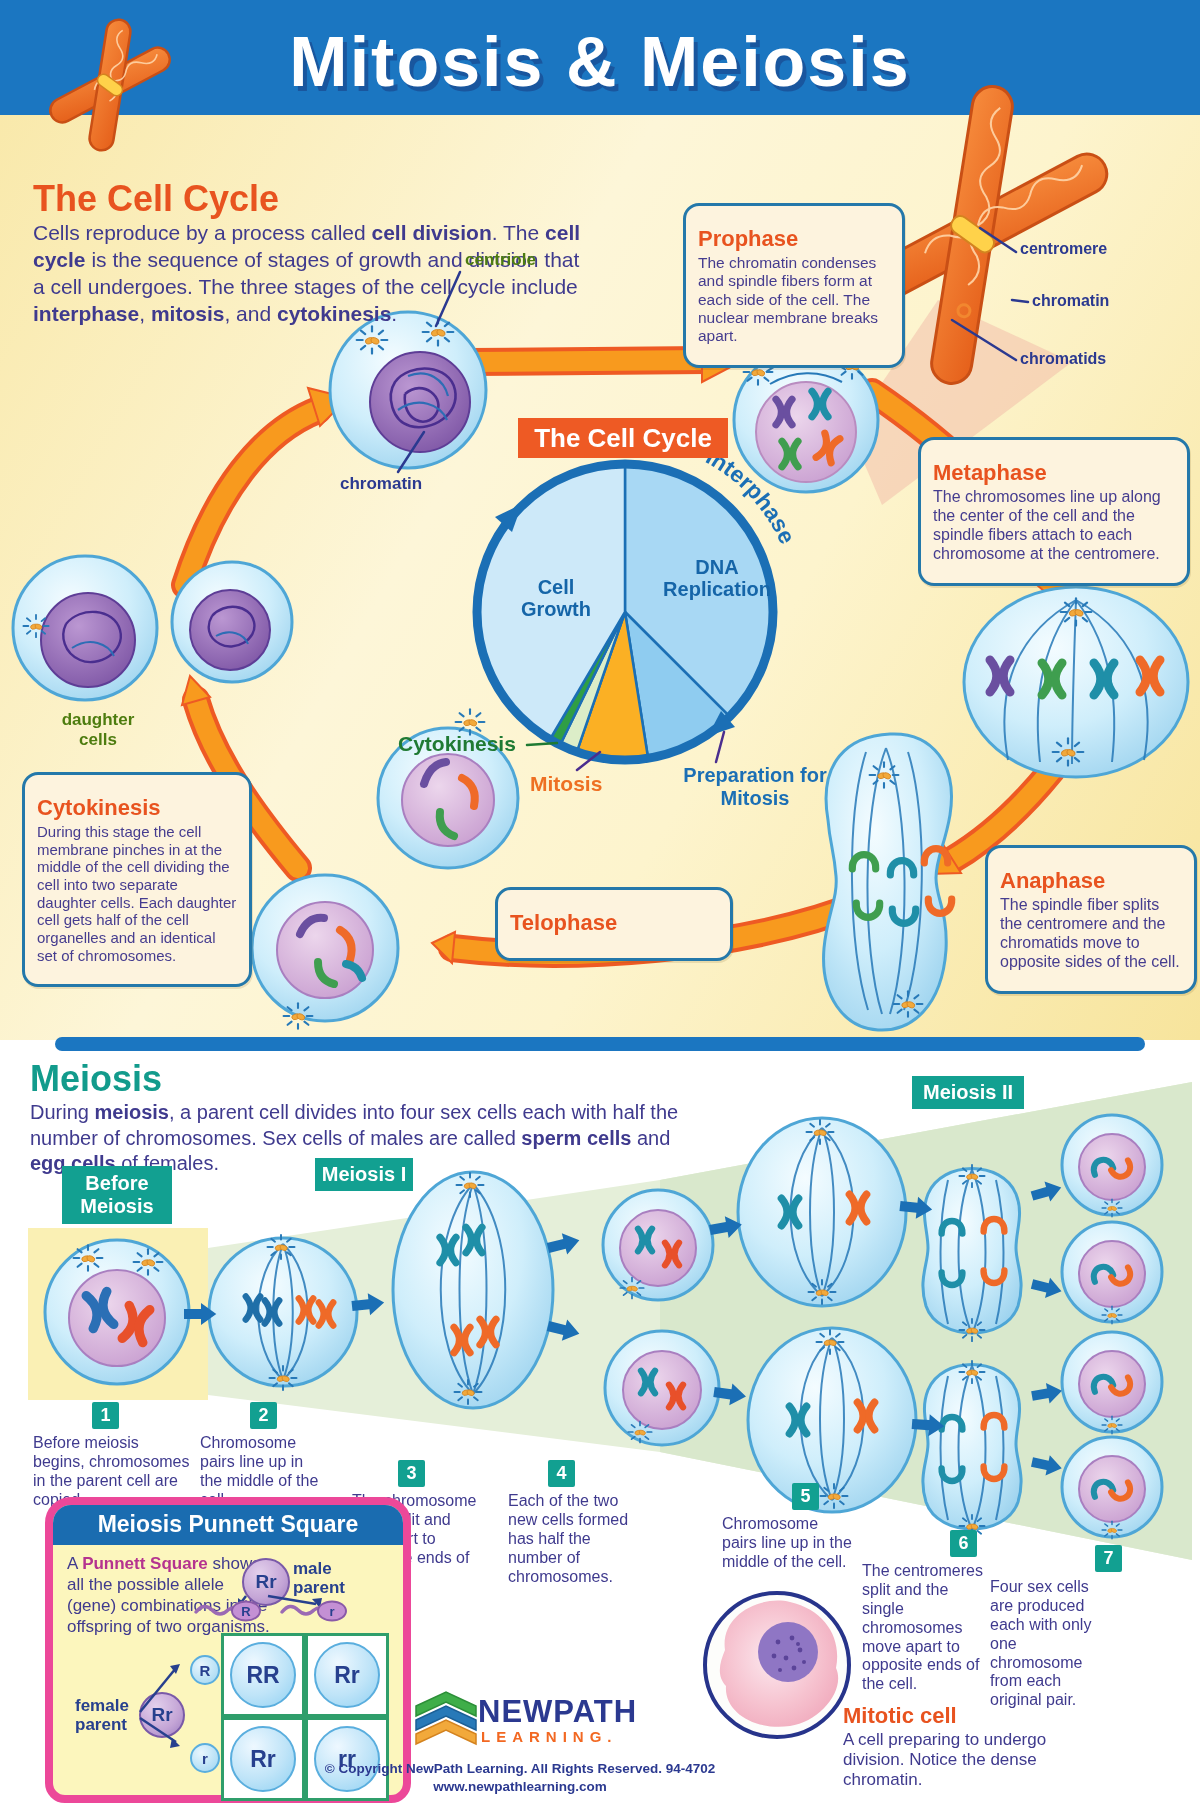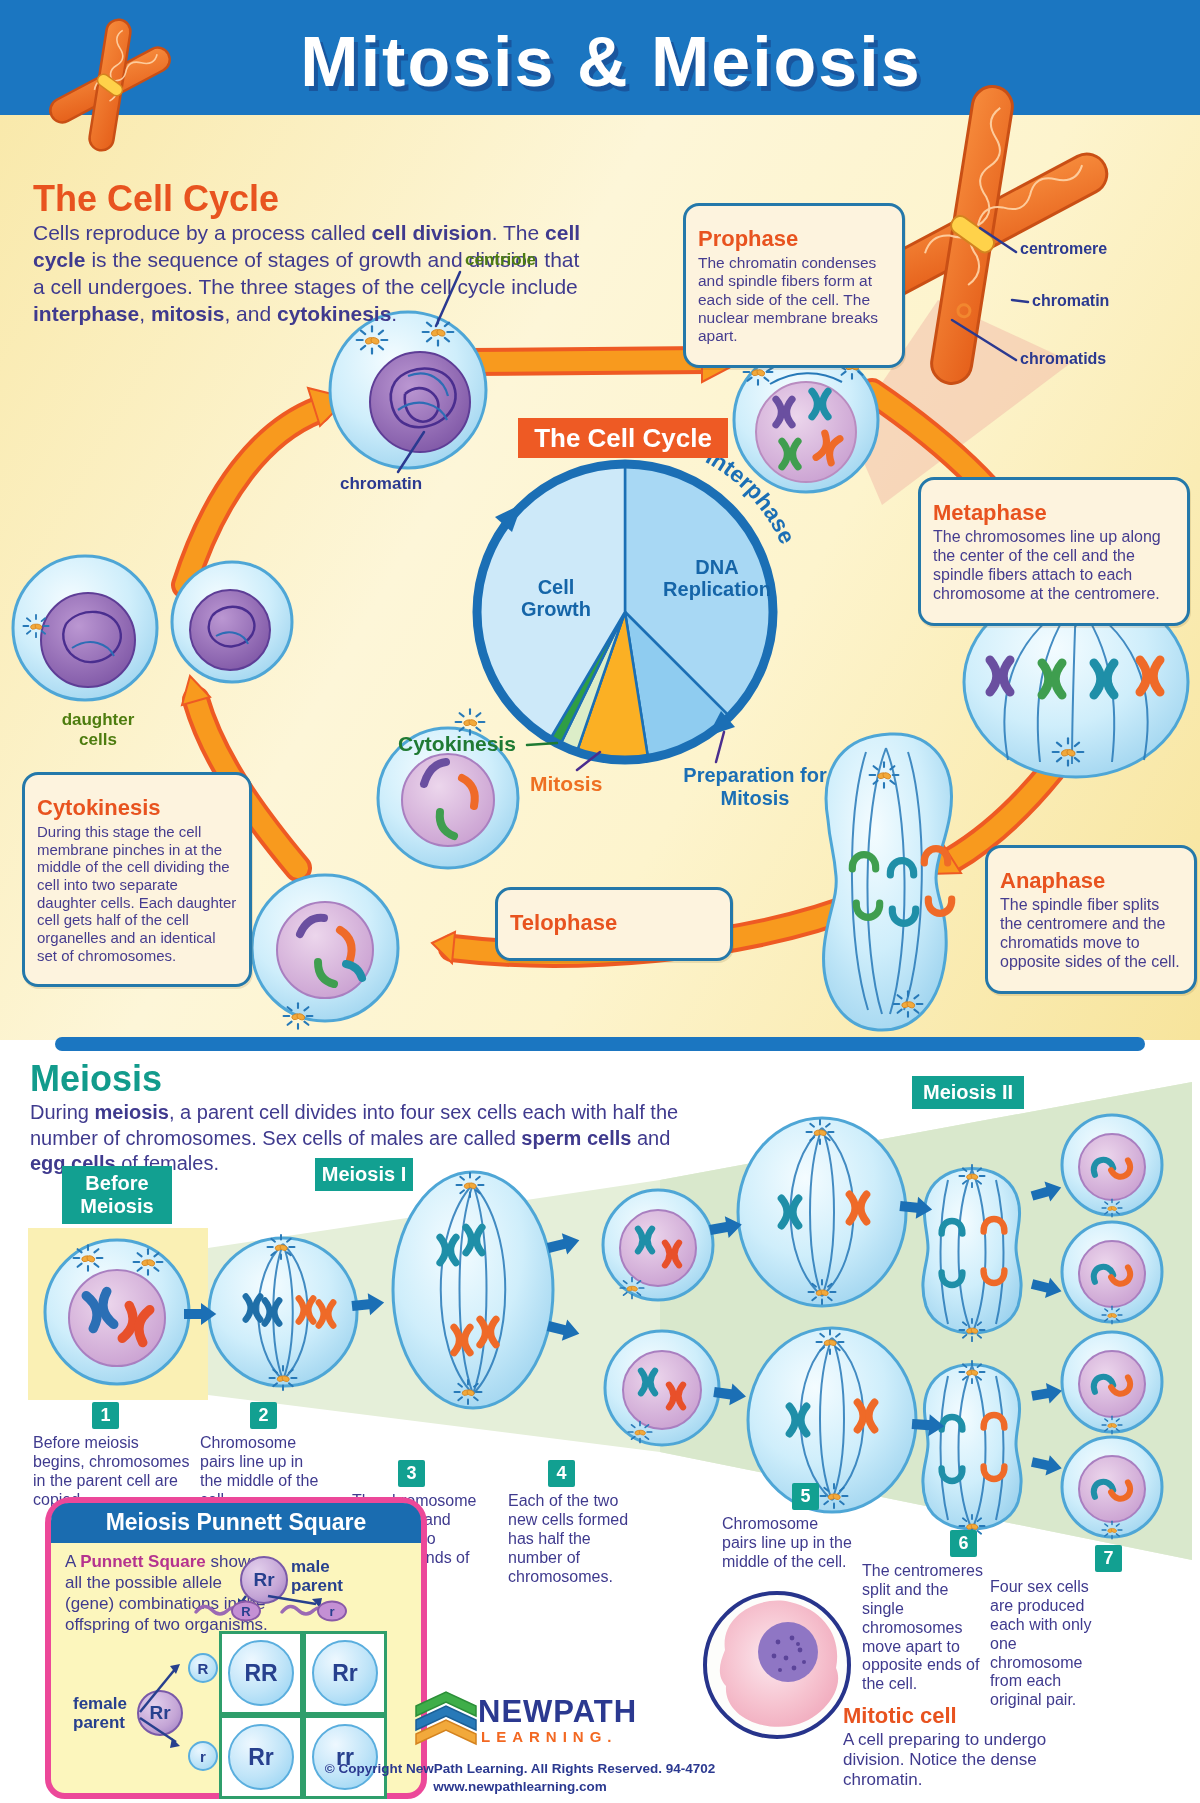--- a/index.html
+++ b/index.html
@@ -5,41 +5,41 @@
   html,body{margin:0;padding:0;background:#ffffff;font-family:"Liberation Sans",sans-serif;}
   .poster{position:relative;width:1200px;height:1803px;margin:0 auto;overflow:hidden;background:#ffffff;}
   .layer0{position:absolute;z-index:0;}
   .art{position:absolute;left:0;top:0;z-index:1;pointer-events:none;}
   .ui{position:absolute;z-index:2;}
   .artfg{position:absolute;left:0;top:0;z-index:3;pointer-events:none;}
   .hdr{left:0;top:0;width:1200px;height:115px;background:#1b76c1;}
   .yellow{left:0;top:115px;width:1200px;height:925px;
      background:linear-gradient(120deg,#f9e9ab 0%,#fdf6d8 38%,#fdf4cd 62%,#f7e49c 100%);}
   .divider{left:55px;top:1037px;width:1090px;height:14px;background:#1b76c1;border-radius:8px;}
-  .title{left:161px;top:22px;width:900px;text-align:center;color:#ffffff;font-size:70px;font-weight:bold;
+  .title{left:150px;top:22px;width:900px;text-align:center;color:#ffffff;font-size:70px;font-weight:bold;
      letter-spacing:2px;text-shadow:4px 5px 0 rgba(23,60,130,.55);}
   .h-orange{color:#e8531f;font-weight:bold;font-size:36px;}
   .h-teal{color:#129b8c;font-weight:bold;font-size:36px;}
   .para{color:#3f3a8e;font-size:21px;line-height:1.28;}
   .b{font-weight:bold;}
   .pbox{border:3px solid #2478aa;border-radius:16px;background:#fdf3de;box-shadow:1px 2px 0 rgba(120,90,30,.15);
      padding:20px 12px;color:#453c8f;font-size:15.5px;line-height:1.18;}
   .pbox .t{display:block;color:#e8531f;font-weight:bold;font-size:22px;margin-bottom:2px;}
   .pbox .ti{color:#e8531f;font-weight:bold;font-size:23px;}
   .lblnavy{color:#2b3990;font-weight:bold;font-size:16px;}
   .lblblue{color:#4d7c0f;font-weight:bold;font-size:17px;}
   .badge-orange{background:#ee5a24;color:#ffffff;font-weight:bold;font-size:26px;display:flex;
      align-items:center;justify-content:center;}
   .pie-lbl{color:#1565a8;font-weight:bold;font-size:20px;text-align:center;line-height:1.1;}
   .teal-badge{background:#12a091;color:#ffffff;font-weight:bold;display:flex;align-items:center;
      justify-content:center;text-align:center;line-height:1.15;}
   .stepnum{width:27px;height:27px;background:#12a091;color:#fff;font-weight:bold;font-size:18px;
      display:flex;align-items:center;justify-content:center;border-radius:2px;}
   .cap{color:#3f3a8e;font-size:16px;line-height:1.18;}
-  .punnett{border:6px solid #ec4899;border-radius:26px 26px 20px 20px;background:#fcf6bd;padding-left:20px;}
+  .punnett{border:8px solid #ec4899;border-radius:26px 26px 20px 20px;background:#fcf6bd;}
   .punnett .ptitle{position:absolute;left:0;top:6px;width:100%;text-align:center;color:#ffffff;
      font-weight:bold;font-size:23px;}
   .punnett .phead{position:absolute;left:0;top:0;width:100%;height:40px;background:#1a6cb0;
      border-radius:18px 18px 0 0;}
   .pcell{position:absolute;width:78px;height:78px;background:#ffffff;border:3px solid #2f9e6b;
      display:flex;align-items:center;justify-content:center;}
   .pball{width:62px;height:62px;border-radius:50%;border:2px solid #5aaede;
      background:radial-gradient(circle at 35% 30%,#eef8ff 0%,#bfe4f8 55%,#8fd0f2 100%);
      color:#27408e;font-weight:bold;font-size:23px;display:flex;align-items:center;justify-content:center;}
   .gcirc{position:absolute;border-radius:50%;display:flex;align-items:center;justify-content:center;
@@ -588,21 +588,21 @@
   </svg>
 
   <div class="ui title">Mitosis &amp; Meiosis</div>
 
   <div class="ui h-orange" style="left:33px;top:178px;">The Cell Cycle</div>
   <div class="ui para" style="left:33px;top:220px;width:560px;"><span>Cells reproduce by a process called </span><span class="b">cell division</span><span>. The </span><span class="b">cell cycle</span><span> is the sequence of stages of growth and division that a cell undergoes. The three stages of the cell cycle include </span><span class="b">interphase</span><span>, </span><span class="b">mitosis</span><span>, and </span><span class="b">cytokinesis</span><span>.</span></div>
 
   <div class="ui pbox" style="left:683px;top:203px;width:192px;">
     <span class="t">Prophase</span><span>The chromatin condenses and spindle fibers form at each side of the cell. The nuclear membrane breaks apart.</span>
   </div>
-  <div class="ui pbox" style="left:918px;top:477px;width:242px;font-size:16px;">
+  <div class="ui pbox" style="left:918px;top:437px;width:242px;font-size:16px;">
     <span class="t">Metaphase</span><span>The chromosomes line up along the center of the cell and the spindle fibers attach to each chromosome at the centromere.</span>
   </div>
   <div class="ui pbox" style="left:985px;top:845px;width:182px;font-size:16px;">
     <span class="t">Anaphase</span><span>The spindle fiber splits the centromere and the chromatids move to opposite sides of the cell.</span>
   </div>
   <div class="ui pbox" style="left:495px;top:887px;width:208px;">
     <span class="t">Telophase</span>
   </div>
   <div class="ui pbox" style="left:22px;top:772px;width:200px;font-size:15px;">
     <span class="t">Cytokinesis</span><span>During this stage the cell membrane pinches in at the middle of the cell dividing the cell into two separate daughter cells. Each daughter cell gets half of the cell organelles and an identical set of chromosomes.</span>

